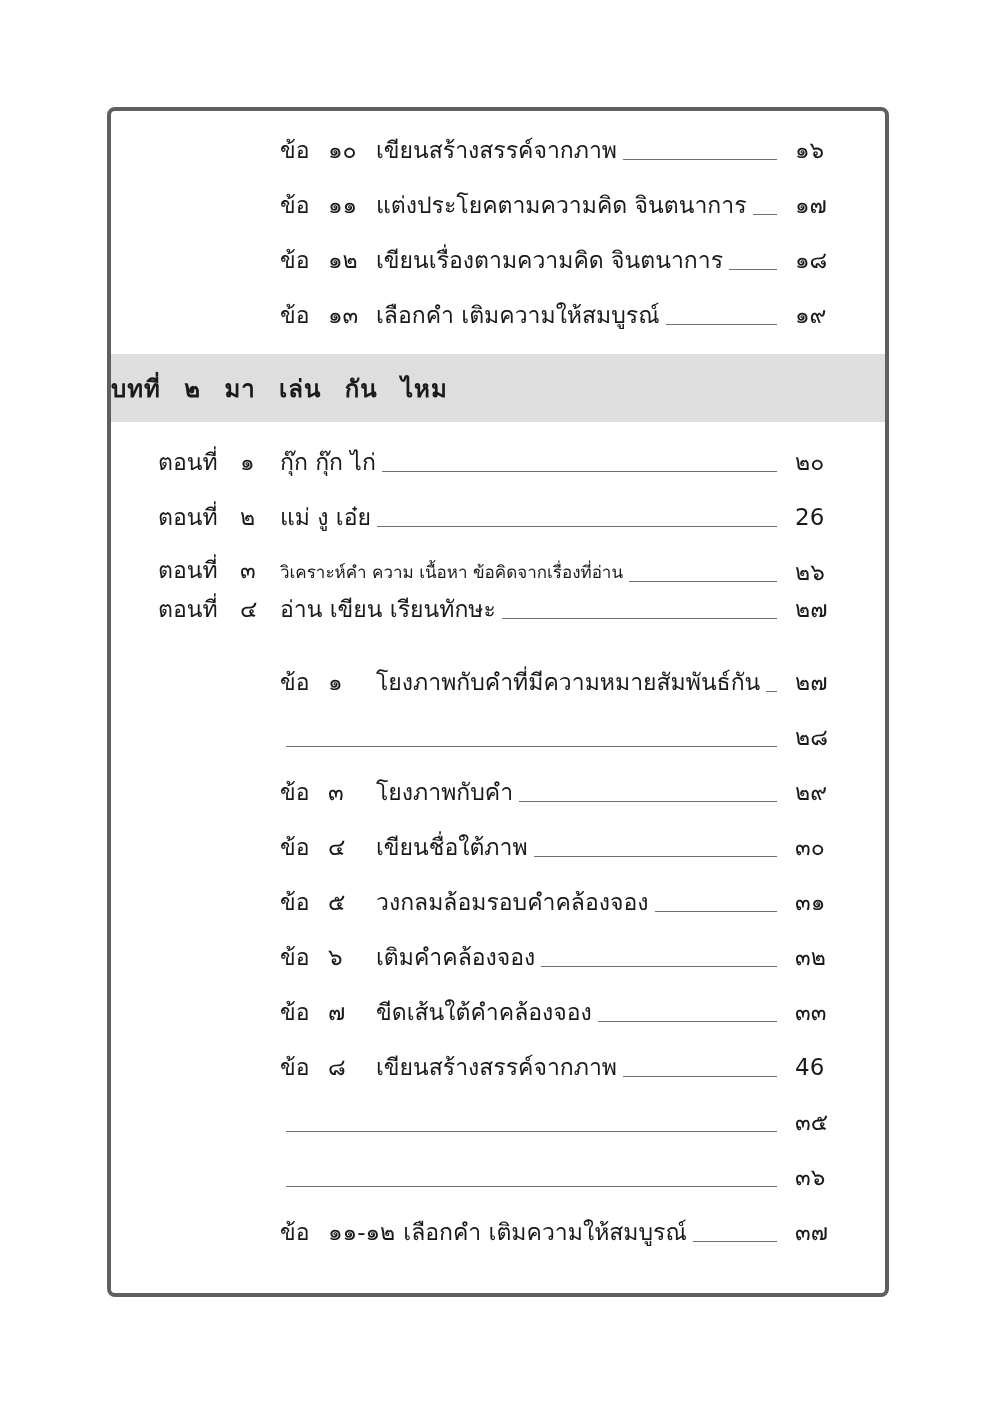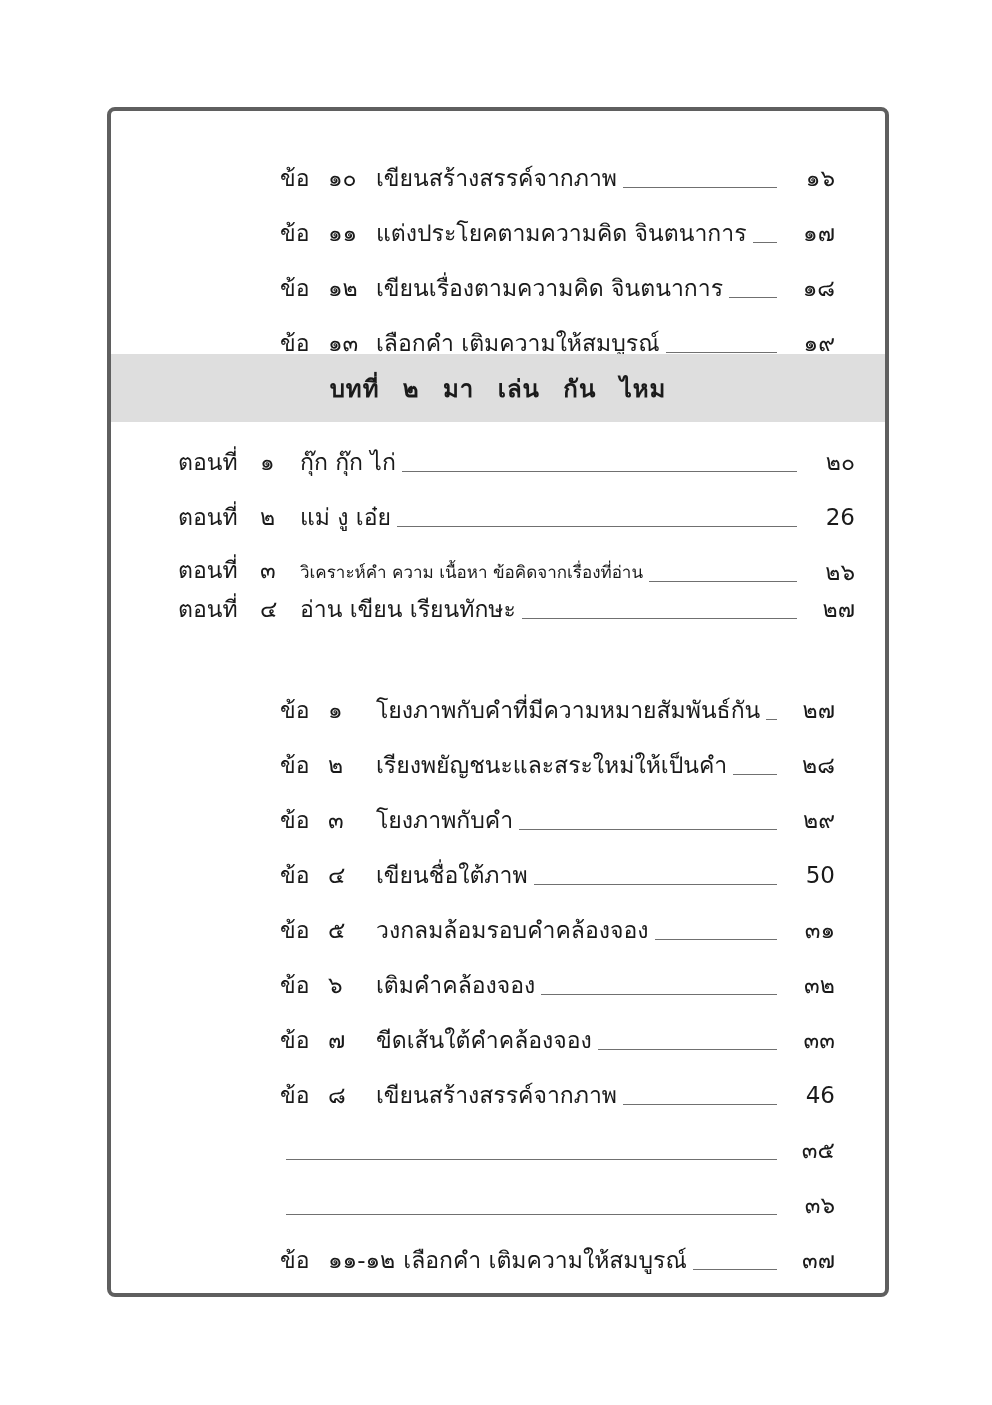--- a/index.html
+++ b/index.html
@@ -1,29 +1,29 @@
 <!DOCTYPE html>
 <html><head>
 <meta charset="utf-8">
 <style>
   html, body { margin: 0; padding: 0; background: #ffffff; }
   body { width: 992px; height: 1405px; position: relative; overflow: hidden;
          font-family: "DejaVu Sans", "Liberation Sans", sans-serif; color: #1a1a1a; }
   .frame { position: absolute; left: 107px; top: 107px; width: 774px; height: 1182px;
            border: 4px solid #5f5f5f; border-radius: 8px; box-sizing: content-box; }
   .banner { position: absolute; left: 111px; top: 354px; width: 774px; height: 68px;
-            background: #dedede; display: flex; align-items: center; justify-content: center; }
+            background: #dedede; display: flex; align-items: center; }
   .banner-title { font-size: 24px; font-weight: bold; letter-spacing: 1px; word-spacing: 14px; }
   .row { position: absolute; left: 0; height: 40px; display: flex; align-items: flex-end;
          font-size: 23px; line-height: 40px; }
   .row .lbl { white-space: nowrap; }
   .row .leader { flex: 1; border-bottom: 1.5px solid #707070; margin: 0 18px 10px 6px; height: 0; }
-  .row .page { width: 40px; text-align: right; white-space: nowrap; }
-  .sub { left: 280px; width: 555px; margin-top: 28px; }
-  .sec { left: 158px; width: 677px; margin-left: 20px; }
+  .row .page { width: 40px; text-align: left; white-space: nowrap; }
+  .sub { left: 280px; width: 555px; }
+  .sec { left: 158px; width: 677px; }
   .num { display: inline-block; }
   .sub .key { width: 48px; display: inline-block; }
   .sub .num { width: 48px; }
   .sec .key { width: 82px; display: inline-block; }
   .sec .num { width: 40px; }
 </style>
 </head>
 <body>
 
 <div class="frame"></div>
@@ -73,33 +73,32 @@
   <span class="leader"></span>
   <span class="page">๒๗</span>
 </div>
 
 <div class="row sub" style="top:662px">
   <span class="lbl"><span class="key">ข้อ</span><span class="num">๑</span><span>โยงภาพกับคำที่มีความหมายสัมพันธ์กัน</span></span>
   <span class="leader"></span>
   <span class="page">๒๗</span>
 </div>
 <div class="row sub" style="top:717px">
-  <span class="lbl"><span class="key">ข้อ</span><span class="num">๒</span><span>เรียงพยัญชนะและสระใหม่ให้เป็นคำ</span></span>
   <span class="leader"></span>
   <span class="page">๒๘</span>
 </div>
 <div class="row sub" style="top:772px">
   <span class="lbl"><span class="key">ข้อ</span><span class="num">๓</span><span>โยงภาพกับคำ</span></span>
   <span class="leader"></span>
   <span class="page">๒๙</span>
 </div>
 <div class="row sub" style="top:827px">
   <span class="lbl"><span class="key">ข้อ</span><span class="num">๔</span><span>เขียนชื่อใต้ภาพ</span></span>
   <span class="leader"></span>
-  <span class="page">50</span>
+  <span class="page">๓๐</span>
 </div>
 <div class="row sub" style="top:882px">
   <span class="lbl"><span class="key">ข้อ</span><span class="num">๕</span><span>วงกลมล้อมรอบคำคล้องจอง</span></span>
   <span class="leader"></span>
   <span class="page">๓๑</span>
 </div>
 <div class="row sub" style="top:937px">
   <span class="lbl"><span class="key">ข้อ</span><span class="num">๖</span><span>เติมคำคล้องจอง</span></span>
   <span class="leader"></span>
   <span class="page">๓๒</span>

